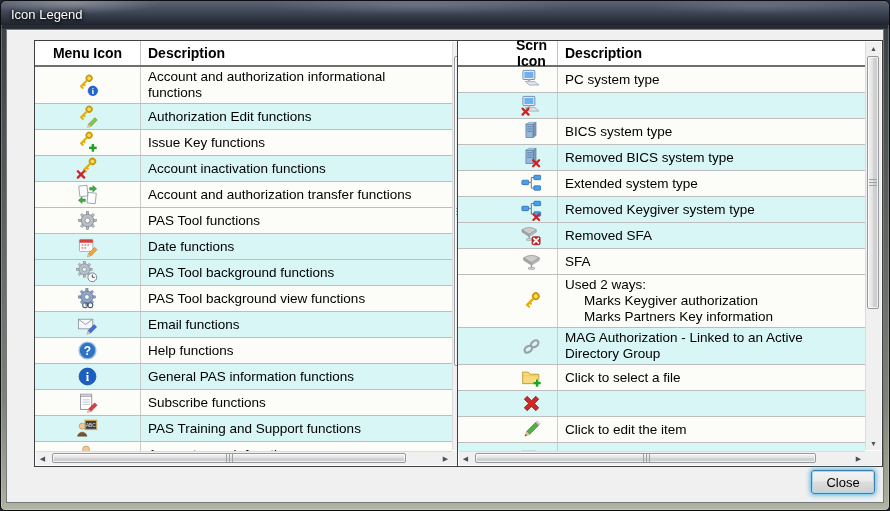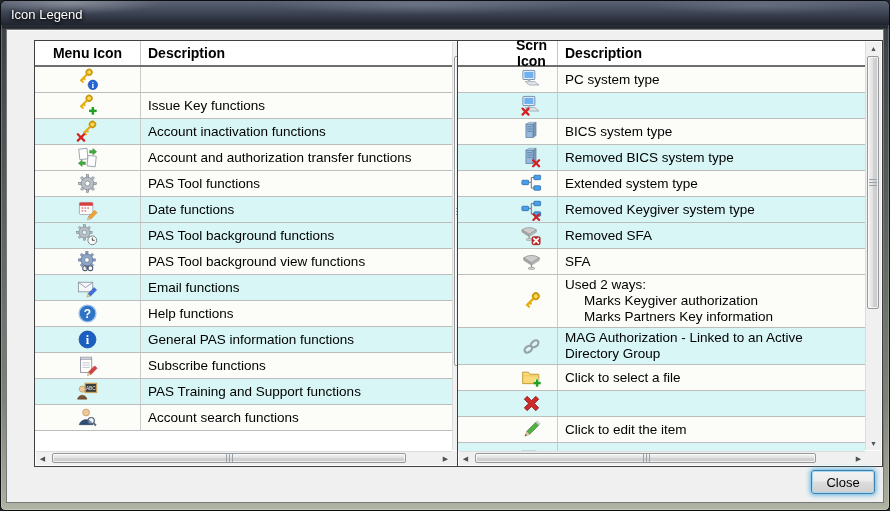--- a/index.html
+++ b/index.html
@@ -104,20 +104,40 @@
                     <circle cx="12" cy="4.6" r="3.1" fill="#ffda4d" stroke="#c79810" stroke-width="1.9"></circle>
                     <line x1="12" y1="7.8" x2="12" y2="18.5" stroke="#e3ad13" stroke-width="2.5"></line>
                     <line x1="12" y1="13.8" x2="14.9" y2="13.8" stroke="#e3ad13" stroke-width="2.1"></line>
                     <line x1="12" y1="17.4" x2="15.7" y2="17.4" stroke="#e3ad13" stroke-width="2.1"></line>
                   </g>
                 </g>
                 <circle cx="17.6" cy="17.6" r="5" fill="#2164d4" stroke="#12408f" stroke-width="0.5"></circle>
                 <text x="17.6" y="20.8" font-size="8.5" font-weight="bold" fill="#fff" text-anchor="middle" font-family="Liberation Serif, serif">i</text>
               </svg>
             </div>
+            <div class="cell-desc">Account and authorization informational functions</div>
+          </div>
+          <div class="row alt">
+            <div class="cell-icon">
+              <svg width="23" height="23" viewBox="0 0 24 24">
+                <g transform="translate(-1.5,-1.5) scale(0.92)">
+                  <g transform="rotate(45 12 11)">
+                    <circle cx="12" cy="4.6" r="3.1" fill="#ffda4d" stroke="#c79810" stroke-width="1.9"></circle>
+                    <line x1="12" y1="7.8" x2="12" y2="18.5" stroke="#e3ad13" stroke-width="2.5"></line>
+                    <line x1="12" y1="13.8" x2="14.9" y2="13.8" stroke="#e3ad13" stroke-width="2.1"></line>
+                    <line x1="12" y1="17.4" x2="15.7" y2="17.4" stroke="#e3ad13" stroke-width="2.1"></line>
+                  </g>
+                </g>
+                <g transform="translate(13.2,13.2)">
+                  <path d="M0 6.5 L6.5 0 L9 2.5 L2.5 9 Z" fill="#8ac24a" stroke="#4e7d1e" stroke-width="0.5"></path>
+                  <path d="M0 6.5 L2.5 9 L-1.2 10.2 Z" fill="#ecc9a0" stroke="#a87c4f" stroke-width="0.4"></path>
+                </g>
+              </svg>
+            </div>
+            <div class="cell-desc">Authorization Edit functions</div>
           </div>
           <div class="row">
             <div class="cell-icon">
               <svg width="23" height="23" viewBox="0 0 24 24">
                 <g transform="translate(-1.5,-1.5) scale(0.92)">
                   <g transform="rotate(45 12 11)">
                     <circle cx="12" cy="4.6" r="3.1" fill="#ffda4d" stroke="#c79810" stroke-width="1.9"></circle>
                     <line x1="12" y1="7.8" x2="12" y2="18.5" stroke="#e3ad13" stroke-width="2.5"></line>
                     <line x1="12" y1="13.8" x2="14.9" y2="13.8" stroke="#e3ad13" stroke-width="2.1"></line>
                     <line x1="12" y1="17.4" x2="15.7" y2="17.4" stroke="#e3ad13" stroke-width="2.1"></line>

